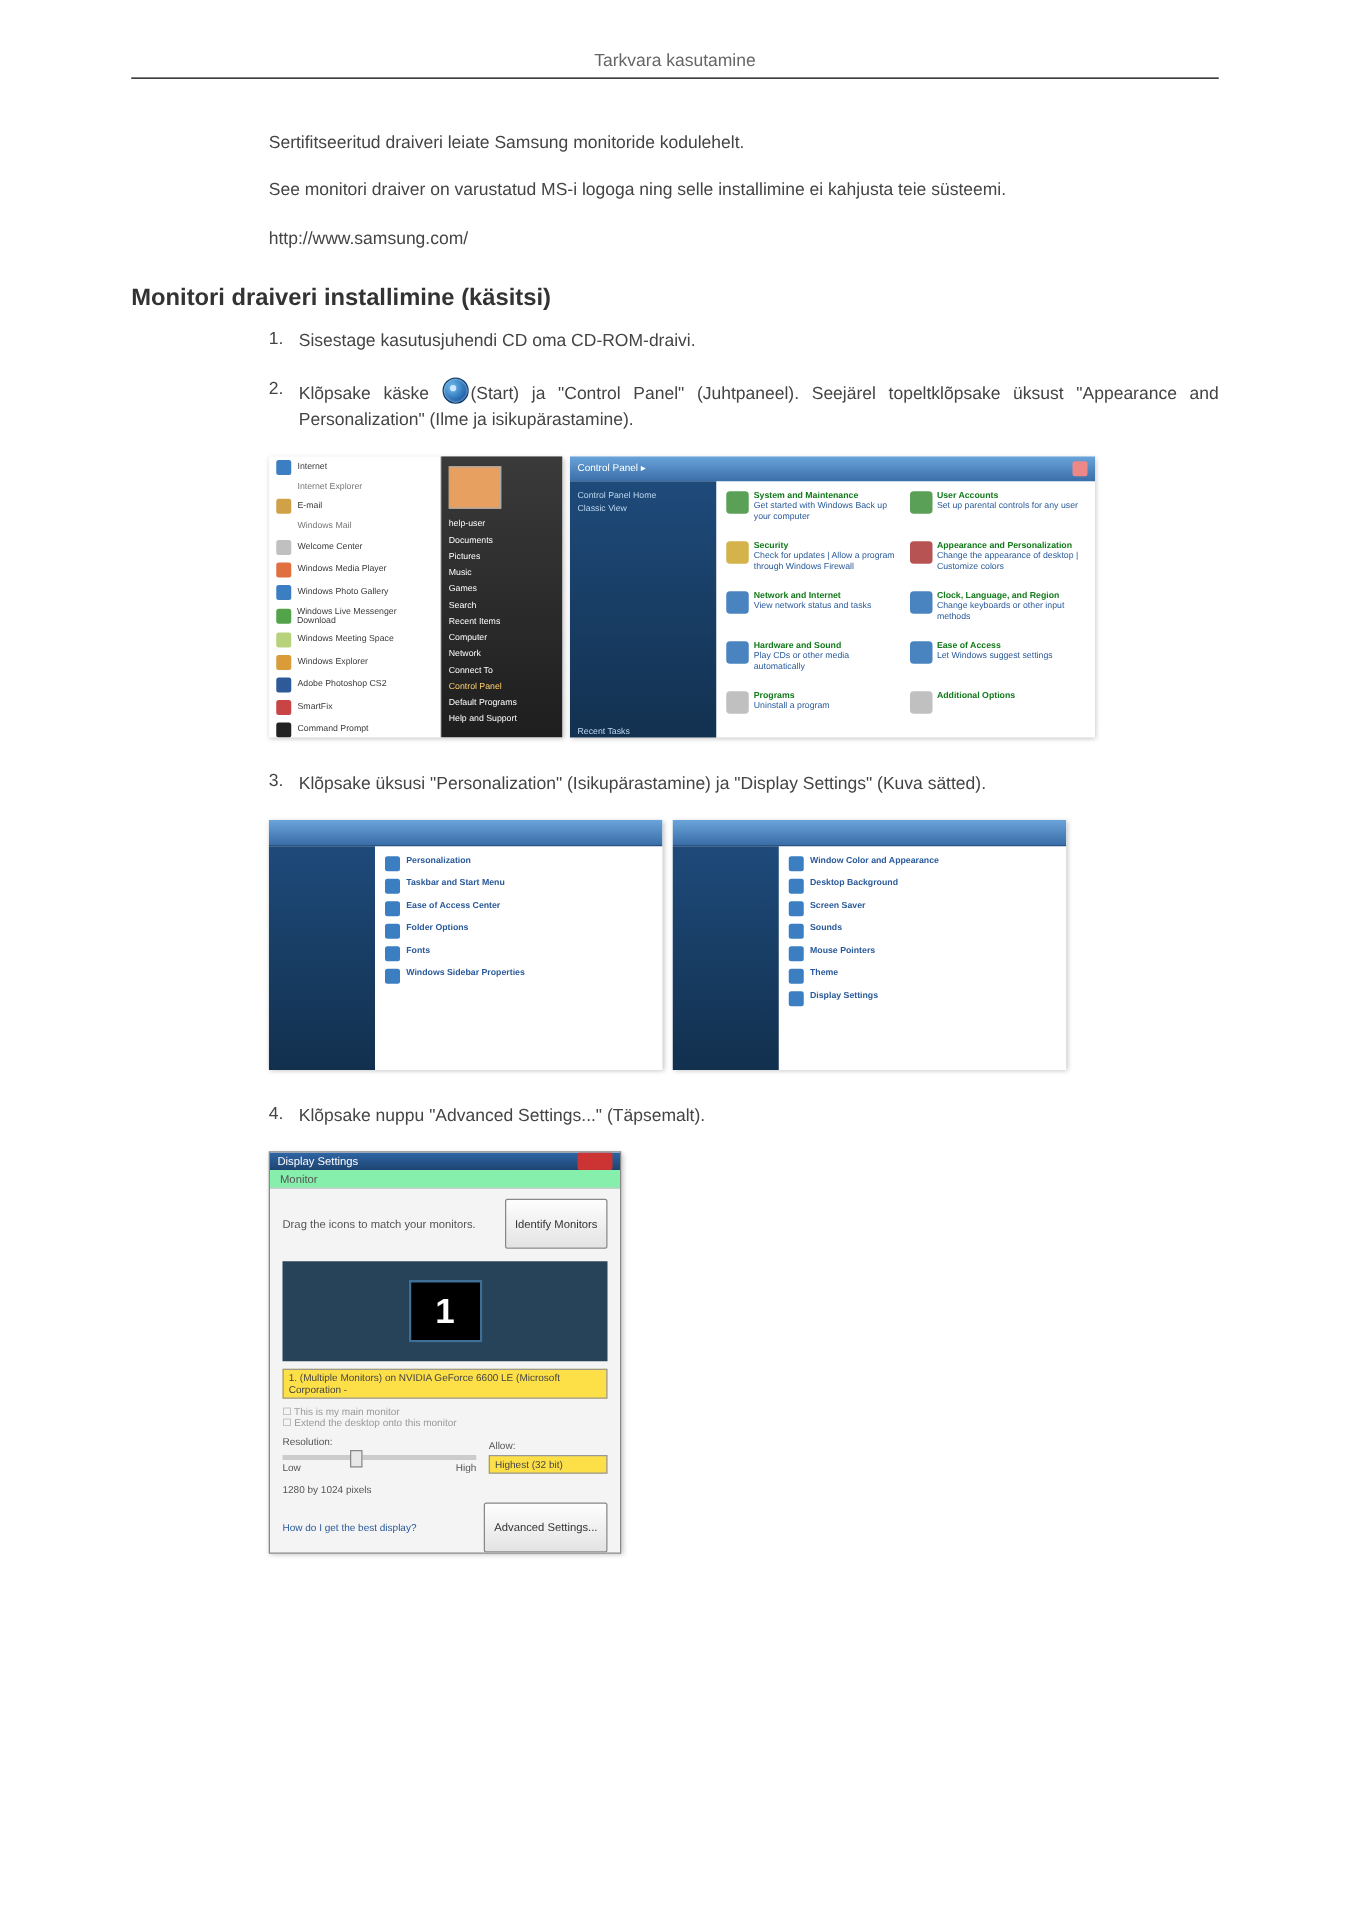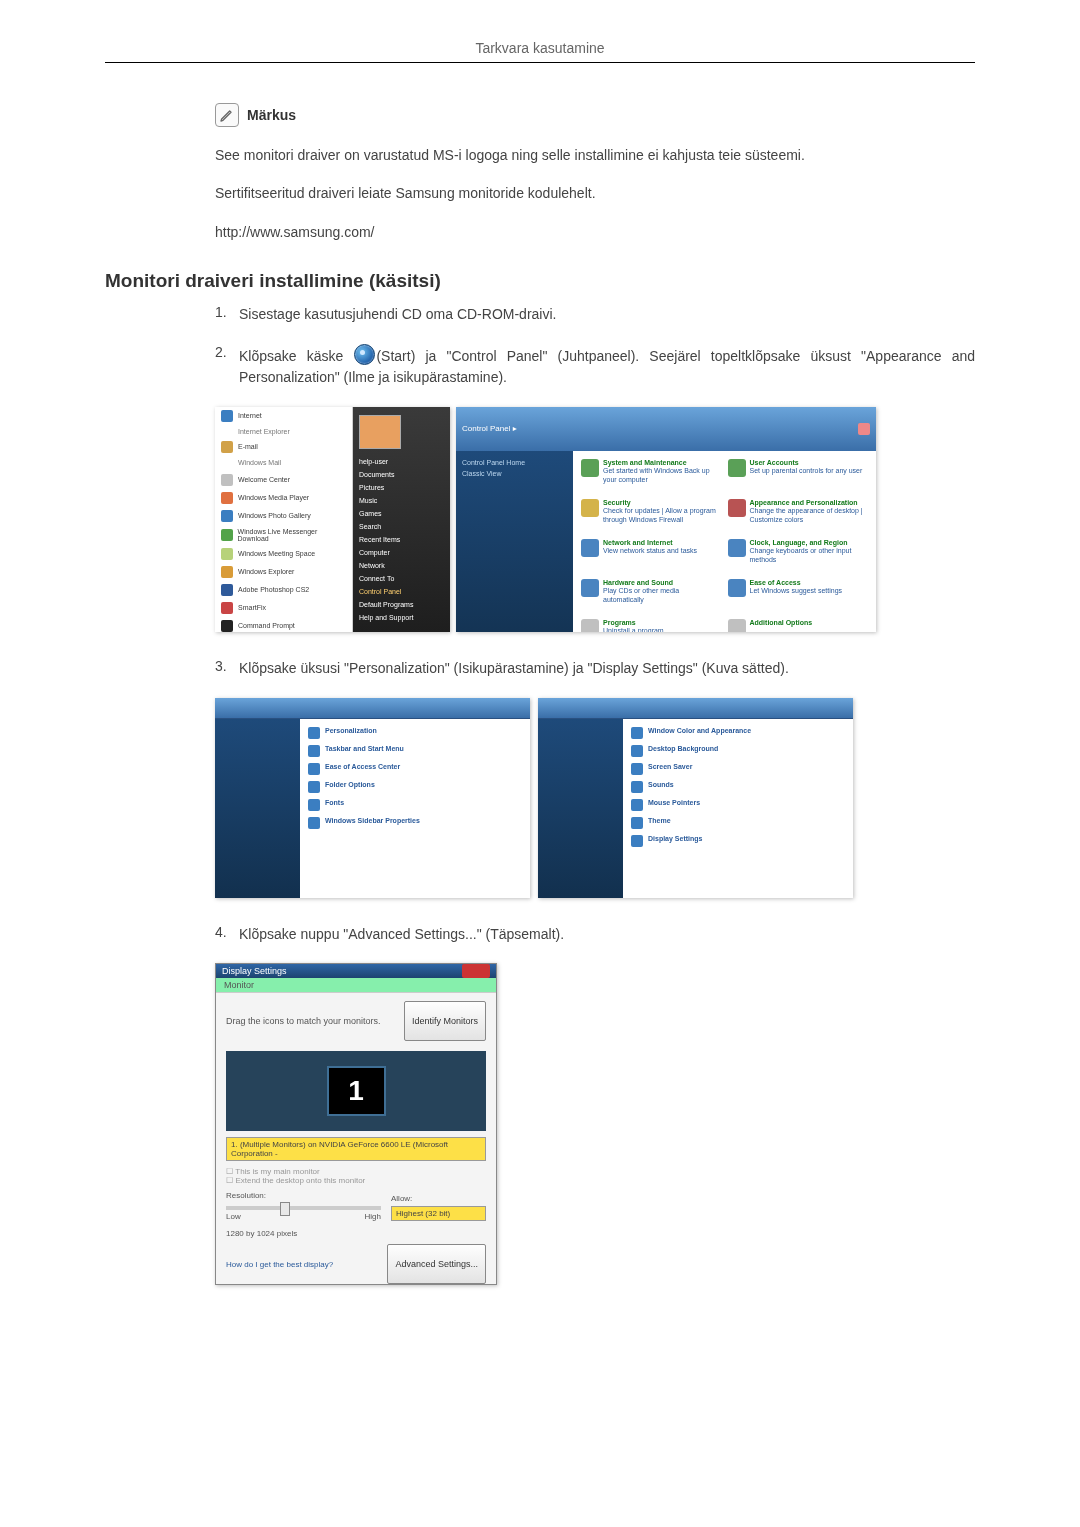--- a/index.html
+++ b/index.html
@@ -180,21 +180,21 @@
     display: flex;
     flex-direction: column;
   }
   .cp-title {
     height: 22px;
     background: linear-gradient(#6aa4da, #3a6ea8);
     display: flex;
     align-items: center;
     color: #fff;
     font-size: 8px;
-    padding: 16px 6px;
+    padding: 4px 6px;
     justify-content: space-between;
   }
   .cp-title .close { color:#e33; background:#e88; width:12px; height:12px; border-radius:2px; }
   .cp-body {
     display: flex;
     flex: 1;
   }
   .cp-side {
     width: 105px;
     background: linear-gradient(#1e4a7a, #12304e);
@@ -368,31 +368,23 @@
 <body>
 
 <div class="page">
 
   <div class="header">
     <span>Tarkvara kasutamine</span>
   </div>
 
   <div class="indent">
 
-    <div class="note-row">
-      <span class="note-icon">
-        <svg viewBox="0 0 24 24">
-            <path d="M3 21l3-1 12-12-2-2L4 18l-1 3z" fill="none" stroke="#666" stroke-width="2" stroke-linejoin="round"></path>
-          </svg>
-      </span>
-      <span class="note-label">Märkus</span>
-    </div>
-
+
+    <p class="para">Sertifitseeritud draiveri leiate Samsung monitoride kodulehelt.</p>
     <p class="para" style="text-align:justify;">See monitori draiver on varustatud MS‑i logoga ning selle installimine ei kahjusta teie süsteemi.</p>
-    <p class="para">Sertifitseeritud draiveri leiate Samsung monitoride kodulehelt.</p>
     <p class="para">http://www.samsung.com/</p>
 
   </div>
 
   <h2 class="section">Monitori draiveri installimine (käsitsi)</h2>
 
   <div class="indent">
 
 
     <ol class="steps">

